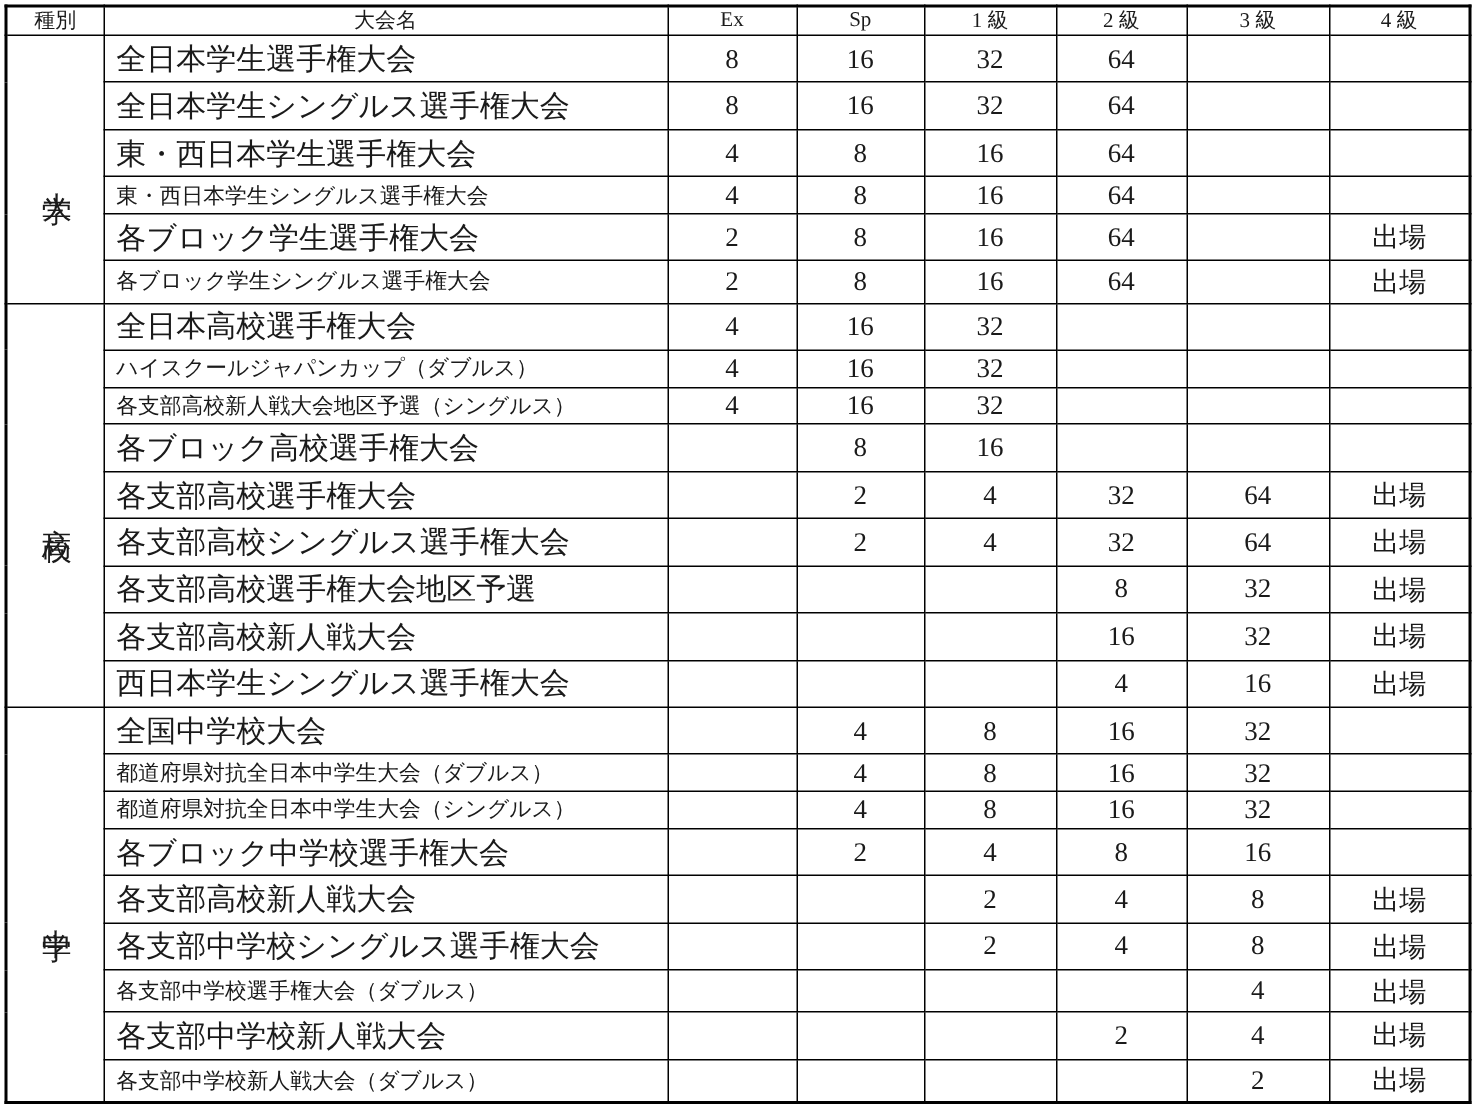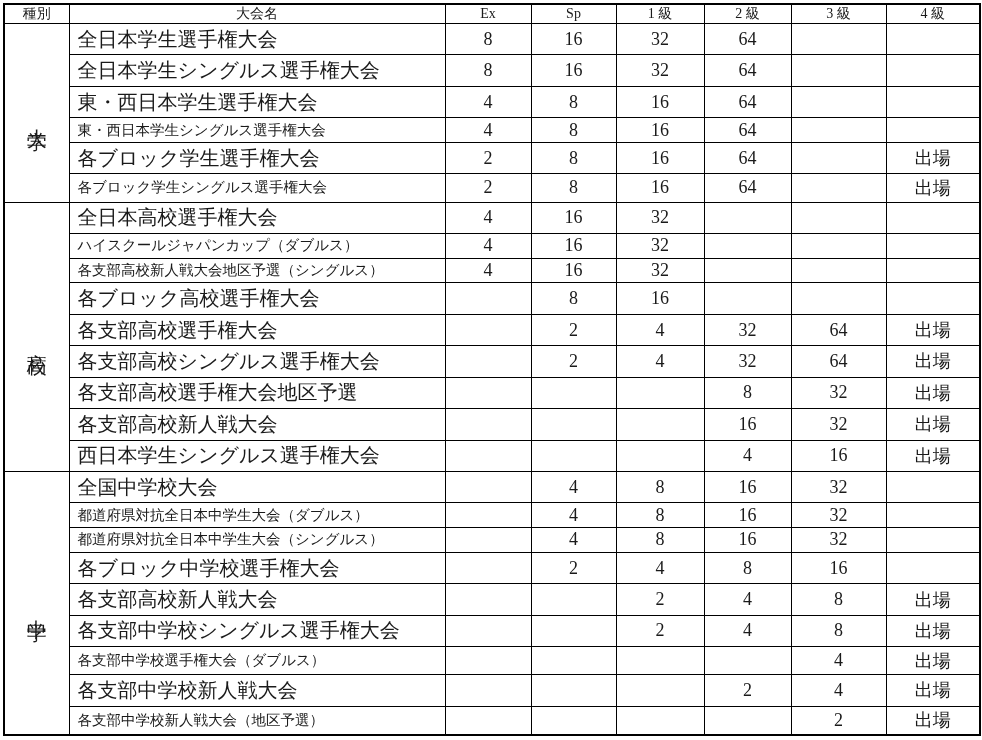--- a/index.html
+++ b/index.html
@@ -288,21 +288,21 @@
       <tr>
         <td class="name">各支部中学校新人戦大会</td>
         <td class="num"></td>
         <td class="num"></td>
         <td class="num"></td>
         <td class="num">2</td>
         <td class="num">4</td>
         <td class="num">出場</td>
       </tr>
       <tr>
-        <td class="name small">各支部中学校新人戦大会（地区予選）</td>
+        <td class="name small">各支部中学校新人戦大会（ダブルス）</td>
         <td class="num"></td>
         <td class="num"></td>
         <td class="num"></td>
         <td class="num"></td>
         <td class="num">2</td>
         <td class="num">出場</td>
       </tr>
     </tbody>
 </table>
 

